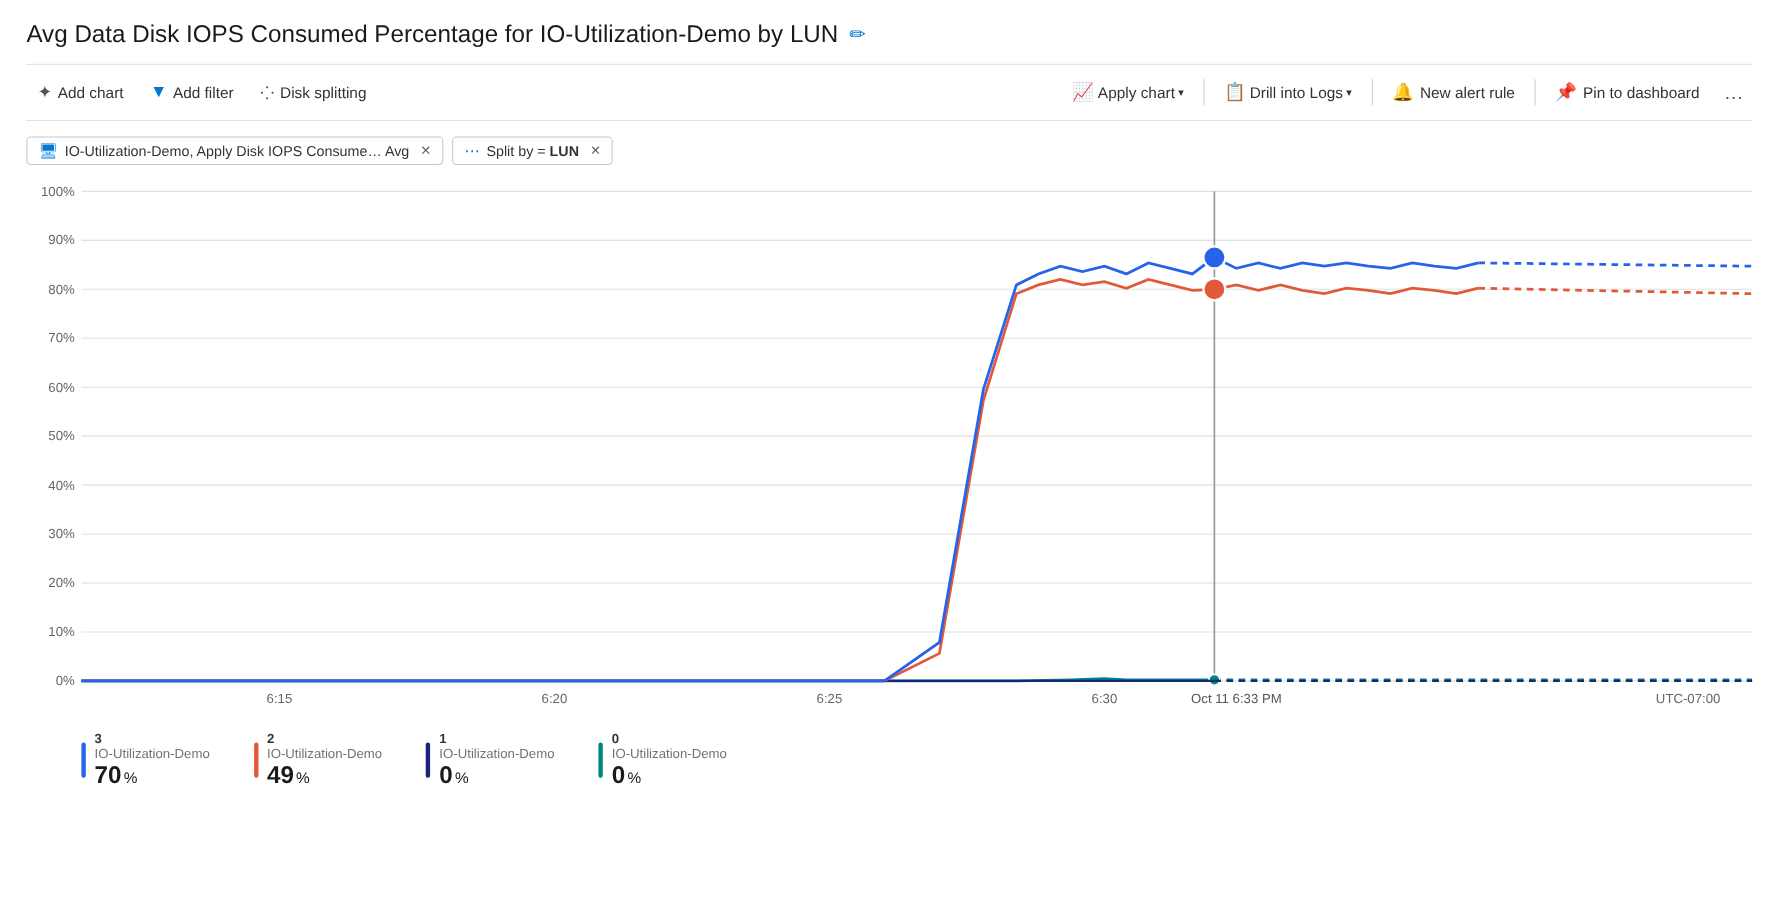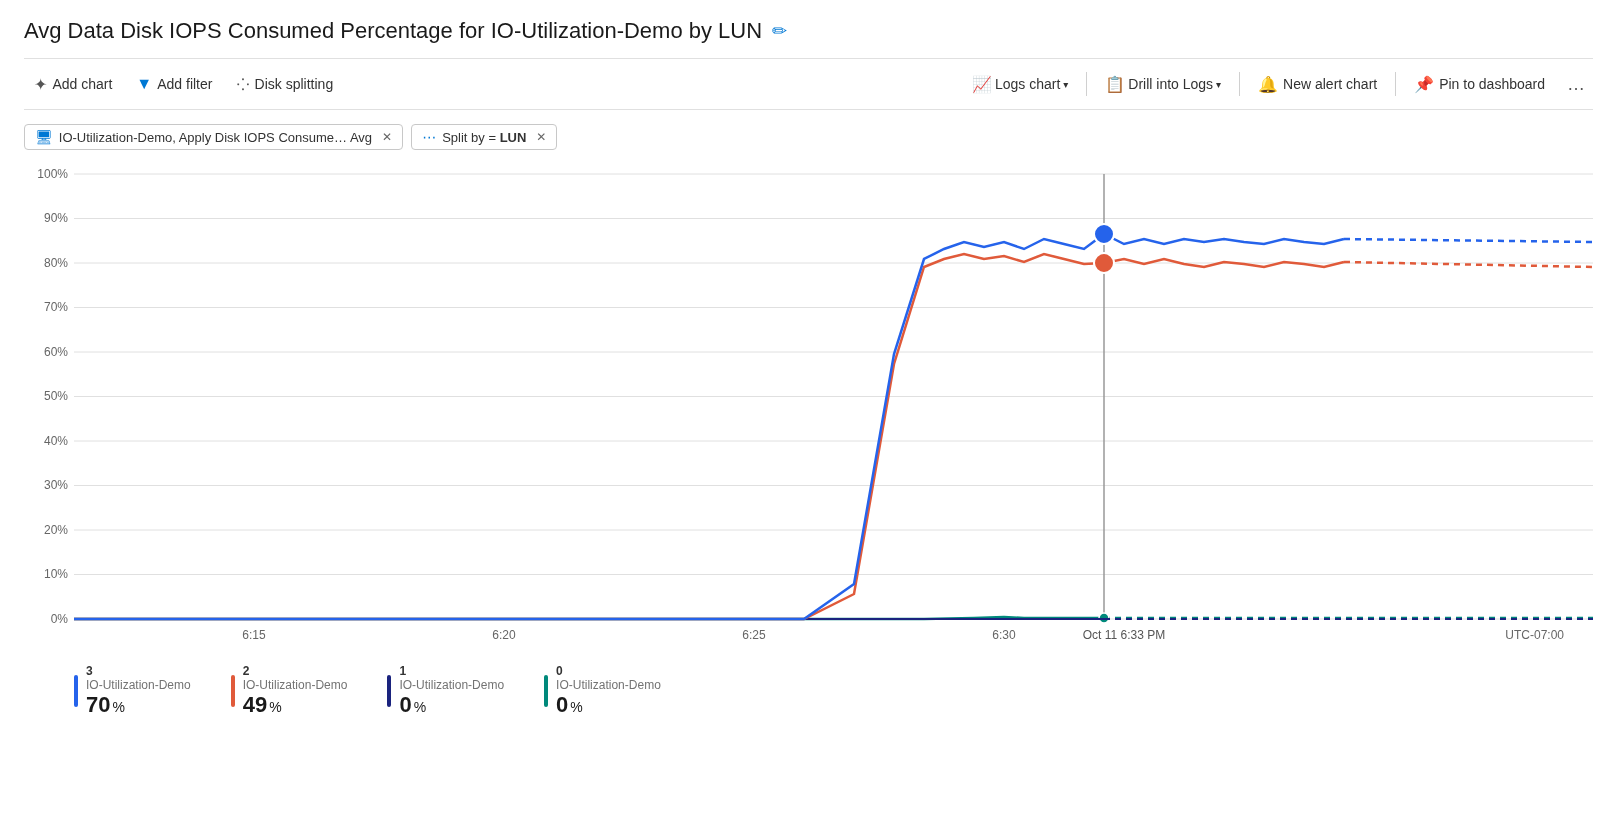--- a/index.html
+++ b/index.html
@@ -174,33 +174,33 @@
       <span class="btn-icon" style="color:#0078d4;">▼</span>
       <span>Add filter</span>
     </button>
     <button class="toolbar-btn">
       <span class="btn-icon">⁘</span>
       <span>Disk splitting</span>
     </button>
     <div class="toolbar-right">
       <button class="toolbar-btn toolbar-btn-with-chevron">
         <span class="btn-icon">📈</span>
-        <span>Logs chart</span>
+        <span>Apply chart</span>
         <span style="font-size:10px;">▾</span>
       </button>
       <div class="toolbar-separator"></div>
       <button class="toolbar-btn toolbar-btn-with-chevron">
         <span class="btn-icon">📋</span>
         <span>Drill into Logs</span>
         <span style="font-size:10px;">▾</span>
       </button>
       <div class="toolbar-separator"></div>
       <button class="toolbar-btn">
         <span class="btn-icon">🔔</span>
-        <span>New alert chart</span>
+        <span>New alert rule</span>
       </button>
       <div class="toolbar-separator"></div>
       <button class="toolbar-btn">
         <span class="btn-icon">📌</span>
         <span>Pin to dashboard</span>
       </button>
       <button class="toolbar-btn more-btn">
         <span>…</span>
       </button>
     </div>

